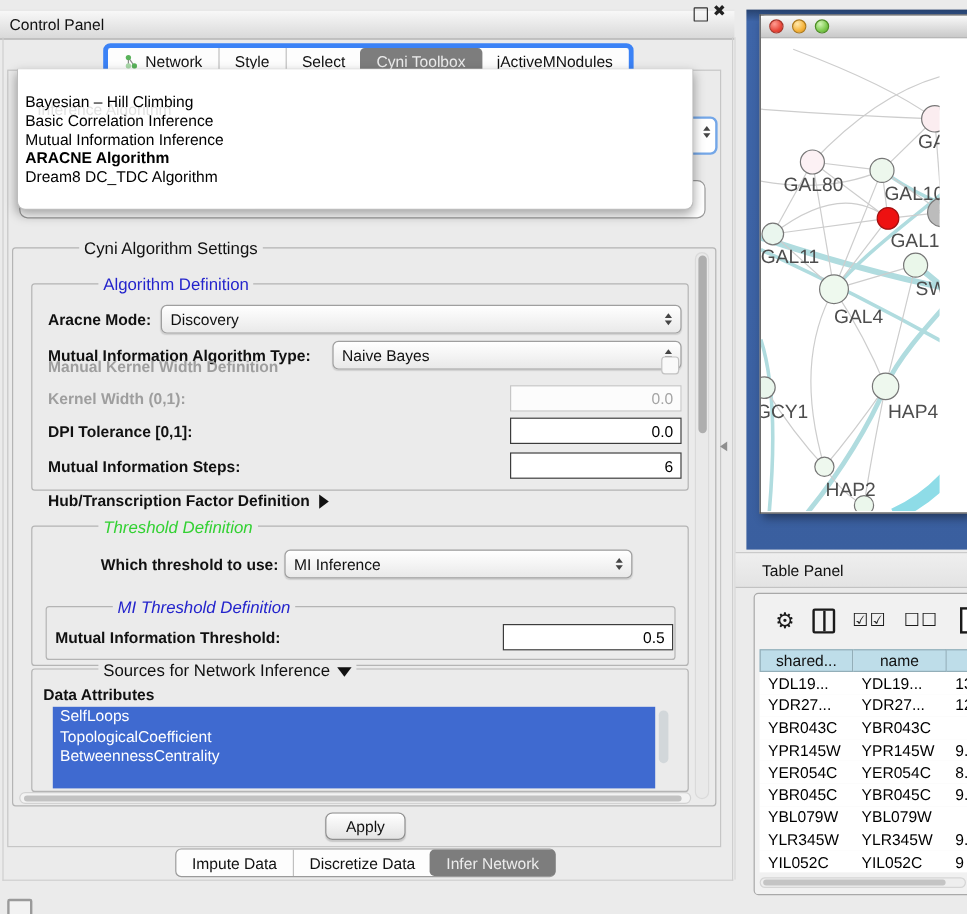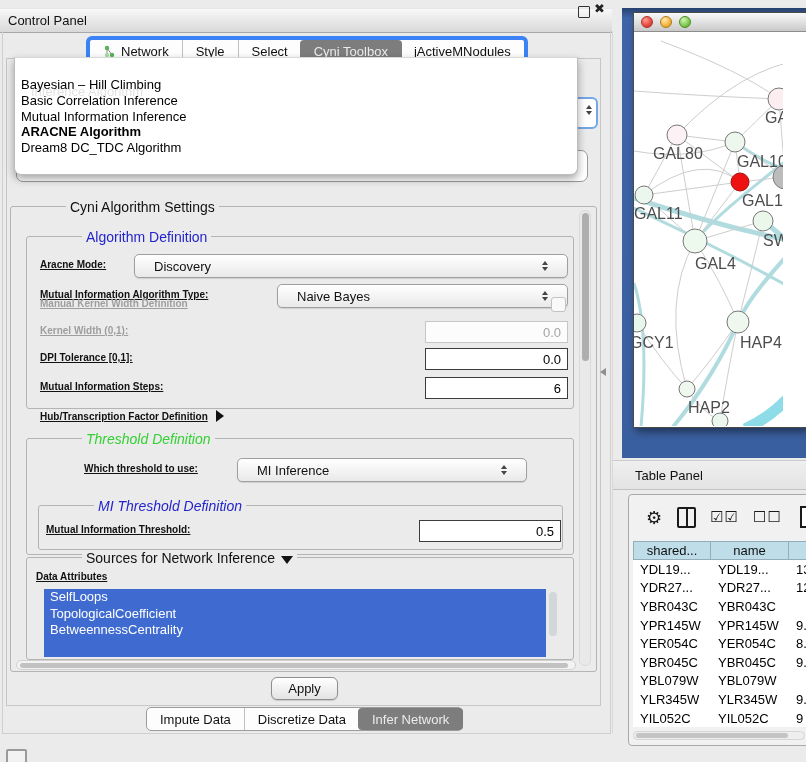--- a/index.html
+++ b/index.html
@@ -39,25 +39,25 @@
   .ghost-a{position:absolute;left:16px;top:26px;font-size:13px;color:rgba(120,120,120,.22);}
   
   .combo-frag{left:562px;top:97px;width:32px;height:28px;background:#fff;border:2px solid #74a7e8;border-radius:6px;z-index:10;}
   .box-frag{left:16px;top:150px;width:572px;height:32px;background:#fff;border:1px solid #9a9a9a;border-radius:7px;z-index:5;
     font-size:13px;color:#d4d4d4;display:flex;align-items:center;padding-left:14px;box-sizing:border-box;}
   
   .group{border:1px solid #b4b4b4;border-radius:3px;}
   .gtitle{position:absolute;top:-8px;left:9px;background:#ebebeb;padding:0 4px;font-size:14px;color:#111;white-space:nowrap;margin-left:46px;}
   .gtitle.blue{color:#2424cc;}
   .gtitle.green{color:#33d133;}
-  .lbl{position:absolute;font-size:10px;font-weight:bold;color:#111;white-space:nowrap;text-decoration:underline;}
+  .lbl{position:absolute;font-size:13px;font-weight:bold;color:#111;white-space:nowrap;}
   .lbl.disabled{color:#9e9e9e;}
   .combo{position:absolute;display:flex;align-items:center;font-size:13px;color:#111;
     background:linear-gradient(#ffffff,#e9e9e9);border:1px solid #9f9f9f;border-radius:5px;
-    padding:0 19px;box-shadow:0 1px 1px rgba(0,0,0,.12);}
+    padding:0 7px;box-shadow:0 1px 1px rgba(0,0,0,.12);}
   .spin{margin-left:auto;display:flex;flex-direction:column;align-items:center;gap:2px;}
   .tri-up{width:0;height:0;border-left:3.5px solid transparent;border-right:3.5px solid transparent;border-bottom:4.5px solid #444;}
   .tri-dn{width:0;height:0;border-left:3.5px solid transparent;border-right:3.5px solid transparent;border-top:4.5px solid #444;}
   .field{position:absolute;background:#fff;border:1px solid #3c3c3c;font-size:13px;color:#000;
     display:flex;align-items:center;justify-content:flex-end;padding:0 6px;box-sizing:border-box;}
   .field.disabled{border:1px solid #c6c6c6;color:#a5a5a5;background:#fcfcfc;}
   .checkbox{position:absolute;width:13px;height:13px;border:1px solid #c2c2c2;border-radius:3px;background:#f9f9f9;}
   .arrow-right{display:inline-block;width:0;height:0;border-top:6px solid transparent;border-bottom:6px solid transparent;border-left:8px solid #111;vertical-align:-2px;margin-left:8px;}
   .arrow-down{display:inline-block;width:0;height:0;border-left:6px solid transparent;border-right:6px solid transparent;border-top:8px solid #111;vertical-align:-1px;margin-left:6px;}
   

